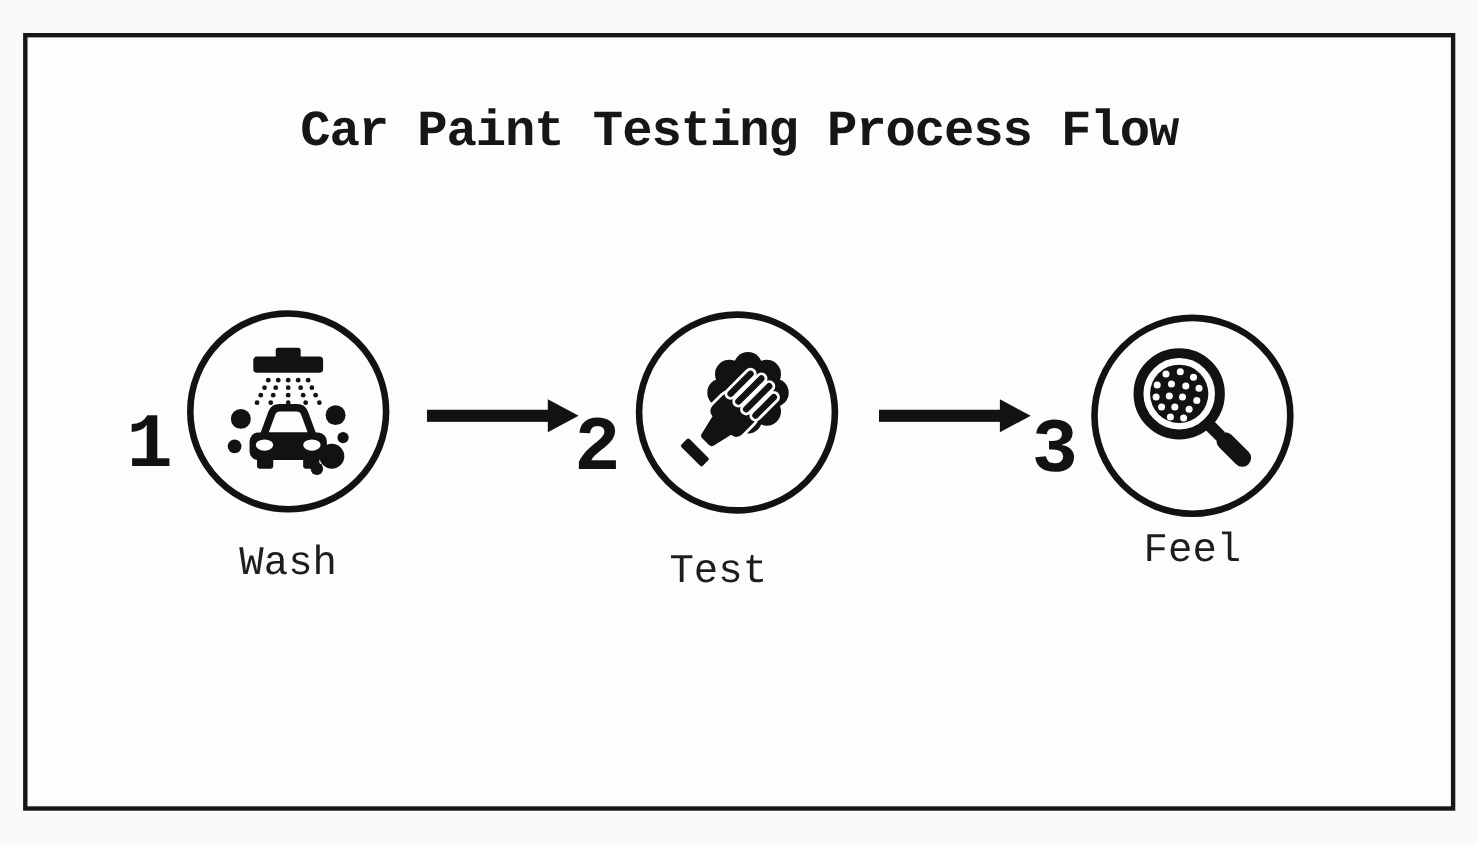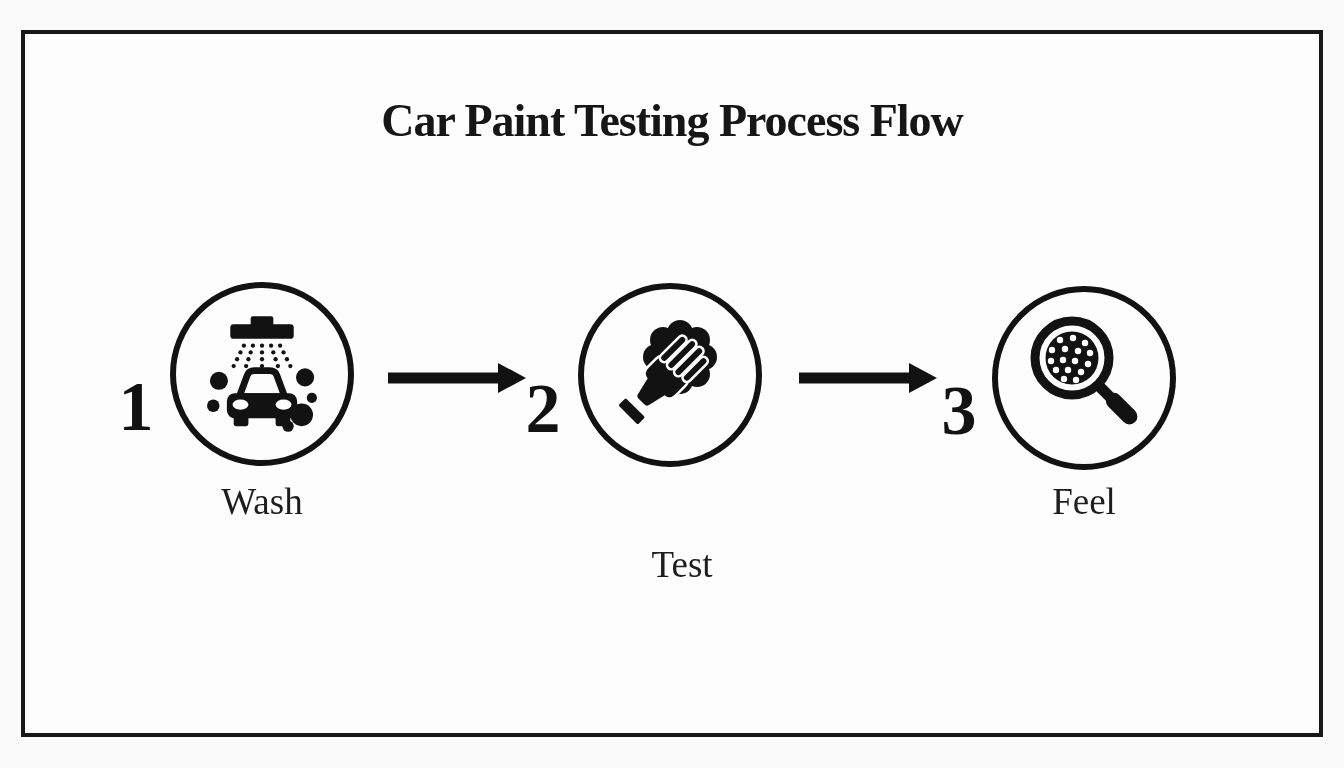--- a/index.html
+++ b/index.html
@@ -2,21 +2,21 @@
 <html><head>
 <meta charset="utf-8">
 <style>
   html, body { margin: 0; padding: 0; }
   .canvas {
     position: relative;
     width: 1344px;
     height: 768px;
     background: #fbfafa;
     overflow: hidden;
-    font-family: Liberation Serif, serif;
+    font-family: Liberation Mono, monospace;
     color: #161616;
   }
   .frame {
     position: absolute;
     left: 21px; top: 30px;
     width: 1302px; height: 707px;
     box-sizing: border-box;
     border: 4px solid #171717;
     background: #fdfdfd;
   }
@@ -56,22 +56,22 @@
   .circle-2 { left: 578px; top: 283px; }
   .circle-3 { left: 992px; top: 286px; }
   .step-label {
     position: absolute;
     width: 184px;
     text-align: center;
     font-size: 37px;
     font-weight: 400;
     color: #1d1d1d;
   }
-  .label-1 { left: 170px; top: 480px; }
-  .label-2 { left: 590px; top: 499px; margin-top: 44px; }
+  .label-1 { left: 170px; top: 492px; }
+  .label-2 { left: 561px; top: 499px; }
   .label-3 { left: 992px; top: 480px; }
   .arrow {
     position: absolute;
     width: 140px; height: 38px;
   }
   .arrow-1 { left: 388px; top: 359px; }
   .arrow-2 { left: 799px; top: 359px; }
   svg { display: block; }
 </style>
 </head>

